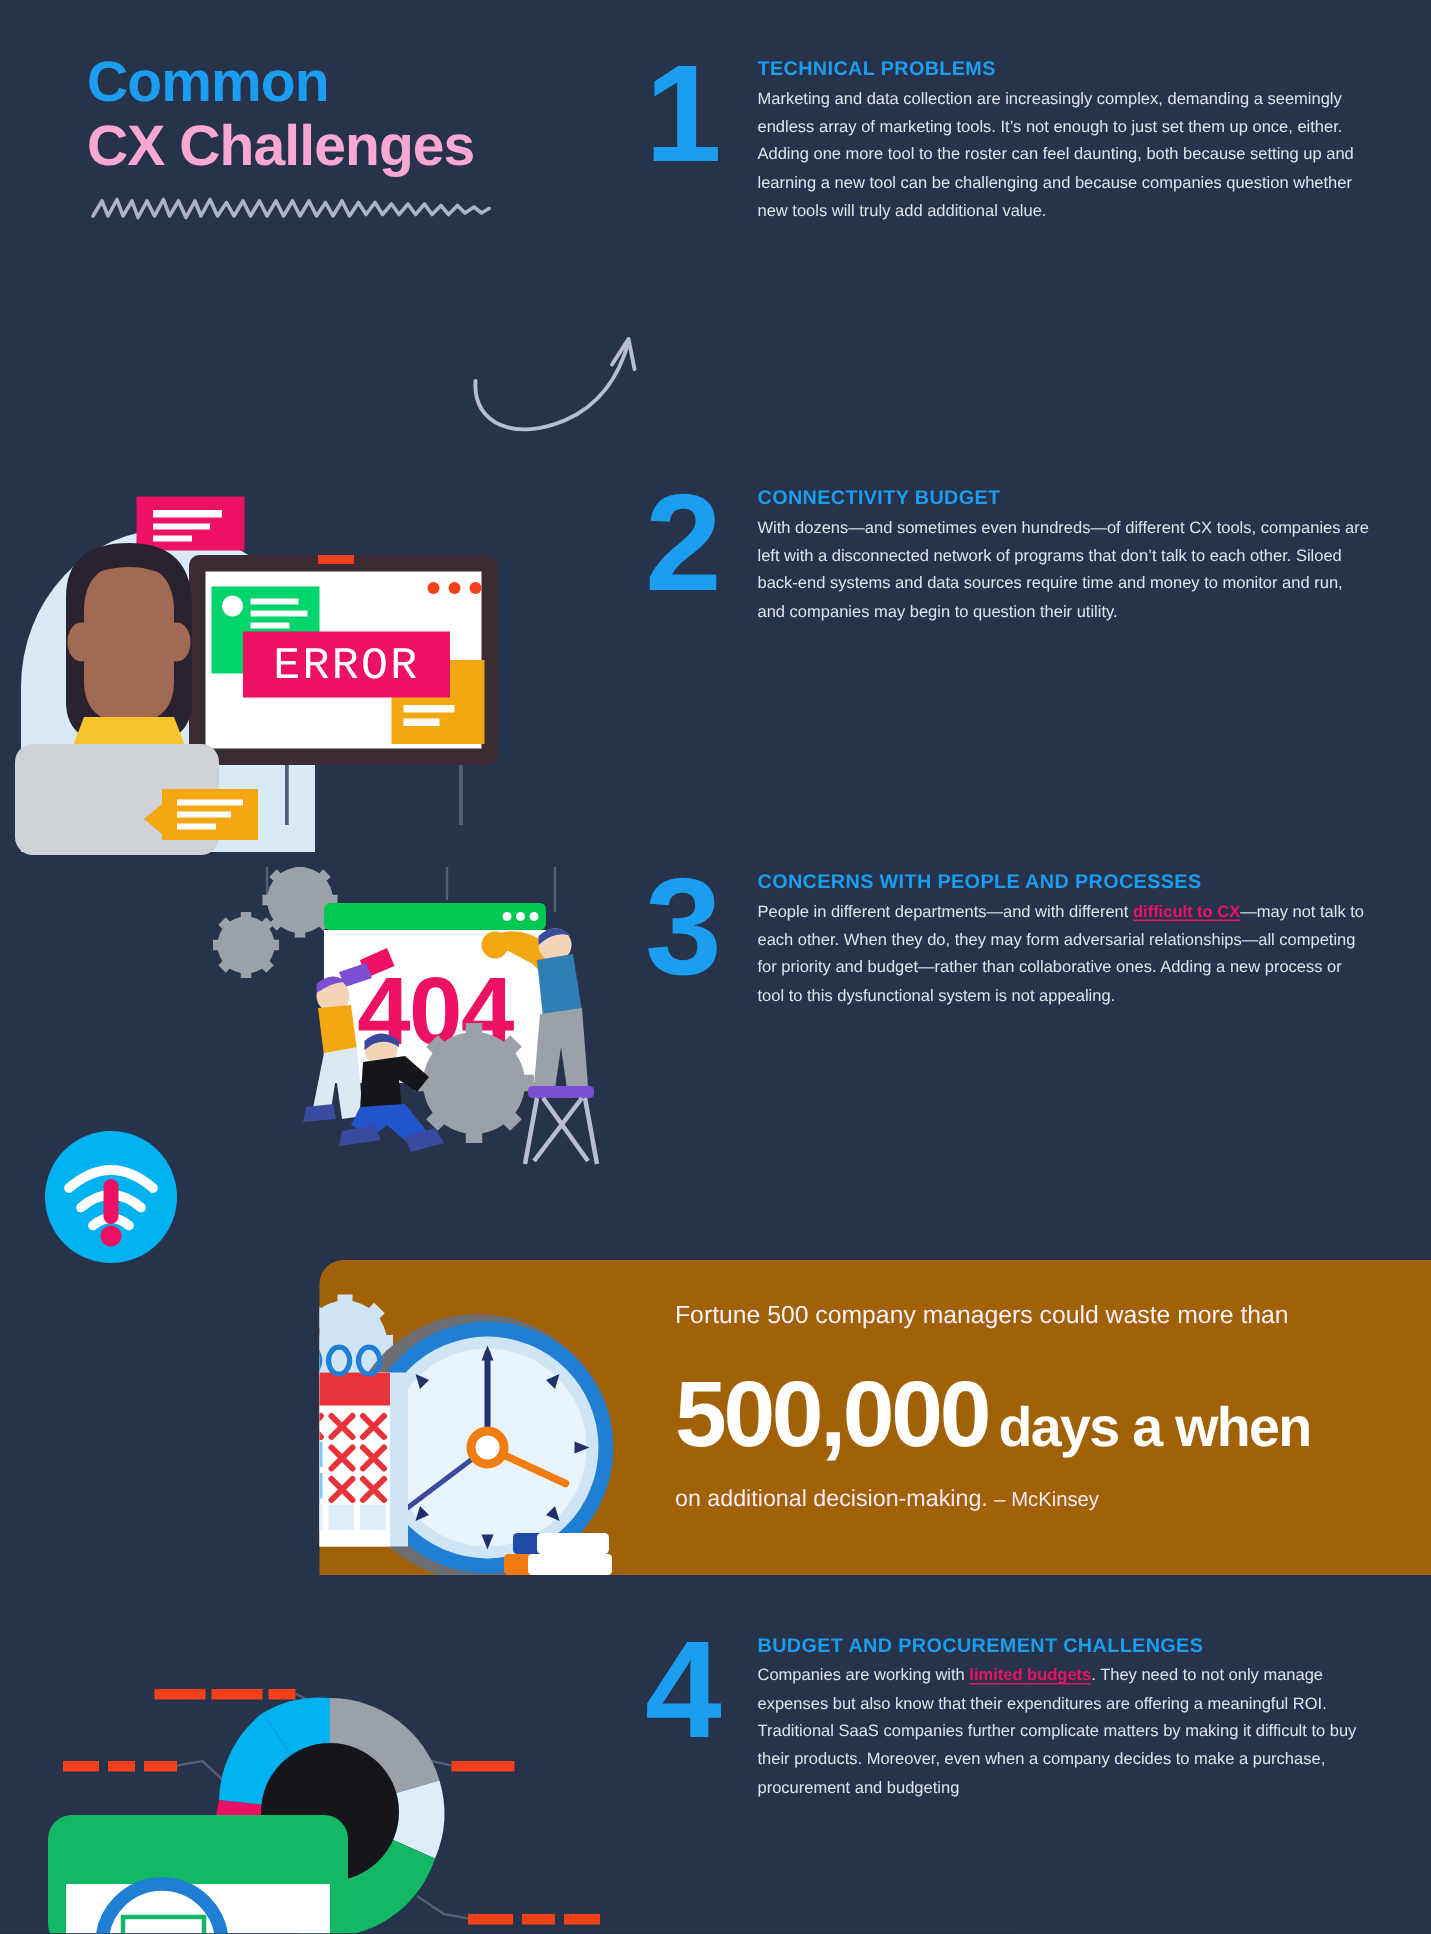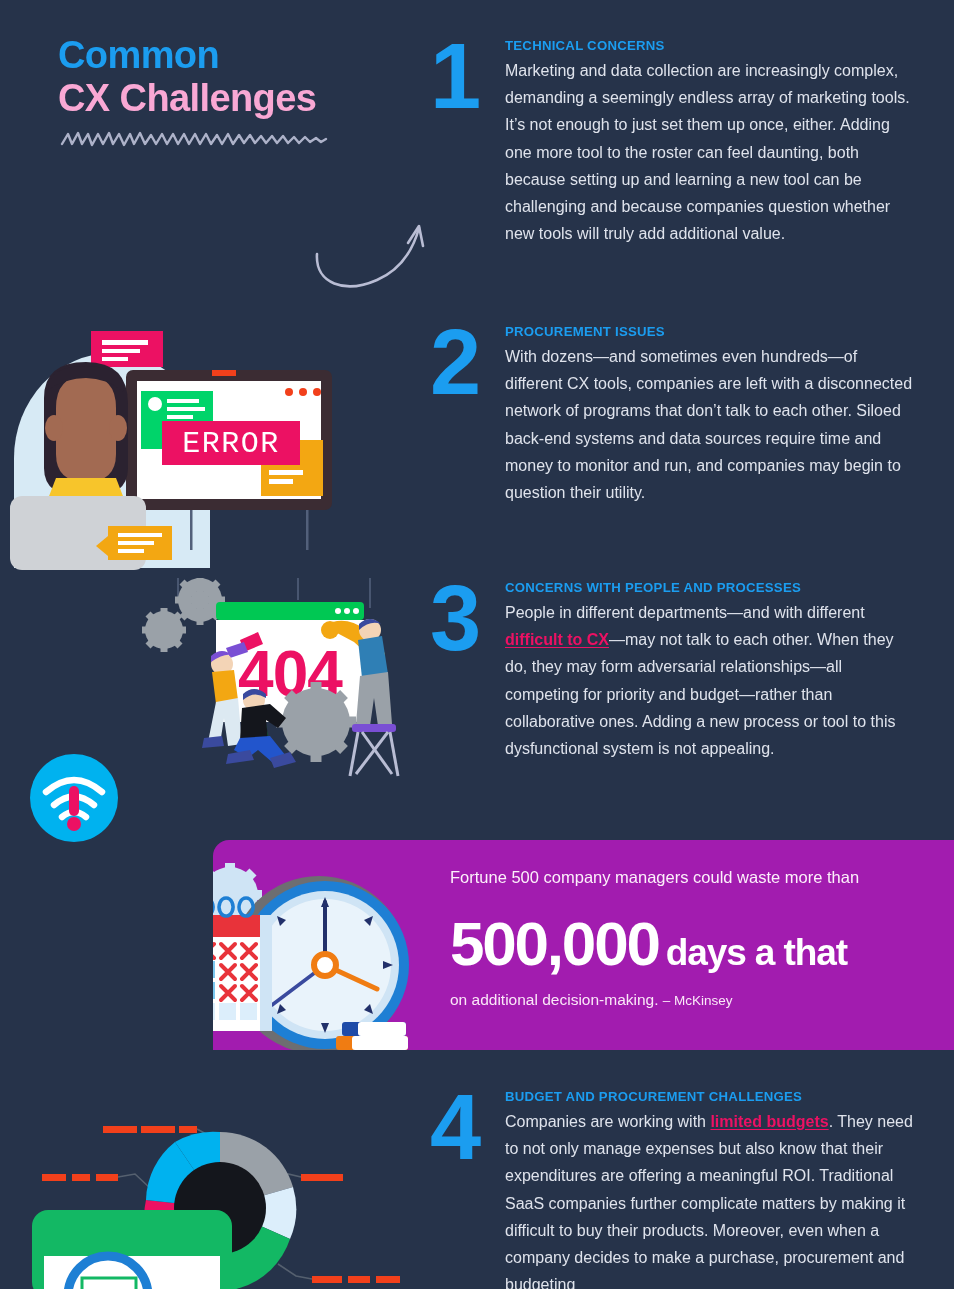--- a/index.html
+++ b/index.html
@@ -41,37 +41,37 @@
     position: absolute; left: 0; top: -8px;
     font-size: 92px; font-weight: bold; color: #1b9df0;
     line-height: 1; letter-spacing: -3px;
   }
   .block .body { margin-left: 75px; width: 410px; }
   .block .head {
     font-size: 13.2px; font-weight: bold; color: #1b9df0;
     letter-spacing: 0.25px; margin-bottom: 4px;
   }
   .block .para {
-    font-size: 16px; line-height: 1.70; color: #dfe3ec;
+    font-size: 11px; line-height: 1.70; color: #dfe3ec;
   }
   .link {
     color: #ec1163; font-weight: bold;
     text-decoration: underline; text-underline-offset: 2px;
   }
 
   #block1 { left: 430px; top: 38px; }
   #block2 { left: 430px; top: 324px; }
   #block3 { left: 430px; top: 580px; }
   #block4 { left: 430px; top: 1089px; }
 
   
   #stat-band {
     position: absolute; left: 213px; top: 840px;
     width: 741px; height: 210px;
-    background: #a21caf;
+    background: #a16207;
     border-top-left-radius: 16px;
     border-bottom-left-radius: 0;
     overflow: hidden;
   }
   #stat-inner { position: absolute; left: 237px; top: 26px; width: 490px; }
   #stat-lead { font-size: 16.5px; color: #fdf0fb; line-height: 1.4; }
   #stat-big {
     margin-top: 24px;
     display: flex; align-items: baseline; gap: 7px;
     color: #ffffff; white-space: nowrap;
@@ -354,21 +354,21 @@
         <rect x="246" y="164" width="48" height="14" rx="3" fill="#ffffff"></rect>
         <rect x="224" y="178" width="72" height="14" rx="3" fill="#f07c12"></rect>
         <rect x="240" y="178" width="56" height="14" rx="3" fill="#ffffff"></rect>
       </g>
     </svg>
 
     <div id="stat-inner">
       <div id="stat-lead">Fortune 500 company managers could waste more than</div>
       <div id="stat-big">
         <span id="stat-number">500,000</span>
-        <span id="stat-unit">days a that</span>
+        <span id="stat-unit">days a when</span>
       </div>
       <div id="stat-foot">
         <span>on additional decision-making.</span>
         <span id="stat-source">– McKinsey</span>
       </div>
     </div>
   </div>
 
   <svg class="illu" style="left:20px; top:1088px;" width="400" height="201" viewBox="0 0 400 201">
 
@@ -407,31 +407,31 @@
       <rect x="12" y="122" width="200" height="88" rx="16" fill="#13b864"></rect>
       <rect x="24" y="168" width="176" height="42" fill="#ffffff"></rect>
       <circle cx="88" cy="208" r="40" fill="none" stroke="#1e7fd4" stroke-width="9"></circle>
       <rect x="62" y="190" width="54" height="28" fill="none" stroke="#13b864" stroke-width="3"></rect>
     </g>
   </svg>
 
   <div class="block" id="block1">
     <div class="num">1</div>
     <div class="body">
-      <div class="head">TECHNICAL CONCERNS</div>
+      <div class="head">TECHNICAL PROBLEMS</div>
       <div class="para">
         <span>Marketing and data collection are increasingly complex, demanding a seemingly endless array of marketing tools. It’s not enough to just set them up once, either. Adding one more tool to the roster can feel daunting, both because setting up and learning a new tool can be challenging and because companies question whether new tools will truly add additional value.</span>
       </div>
     </div>
   </div>
 
   <div class="block" id="block2">
     <div class="num">2</div>
     <div class="body">
-      <div class="head">PROCUREMENT ISSUES</div>
+      <div class="head">CONNECTIVITY BUDGET</div>
       <div class="para">
         <span>With dozens—and sometimes even hundreds—of different CX tools, companies are left with a disconnected network of programs that don’t talk to each other. Siloed back-end systems and data sources require time and money to monitor and run, and companies may begin to question their utility.</span>
       </div>
     </div>
   </div>
 
   <div class="block" id="block3">
     <div class="num">3</div>
     <div class="body">
       <div class="head">CONCERNS WITH PEOPLE AND PROCESSES</div>

